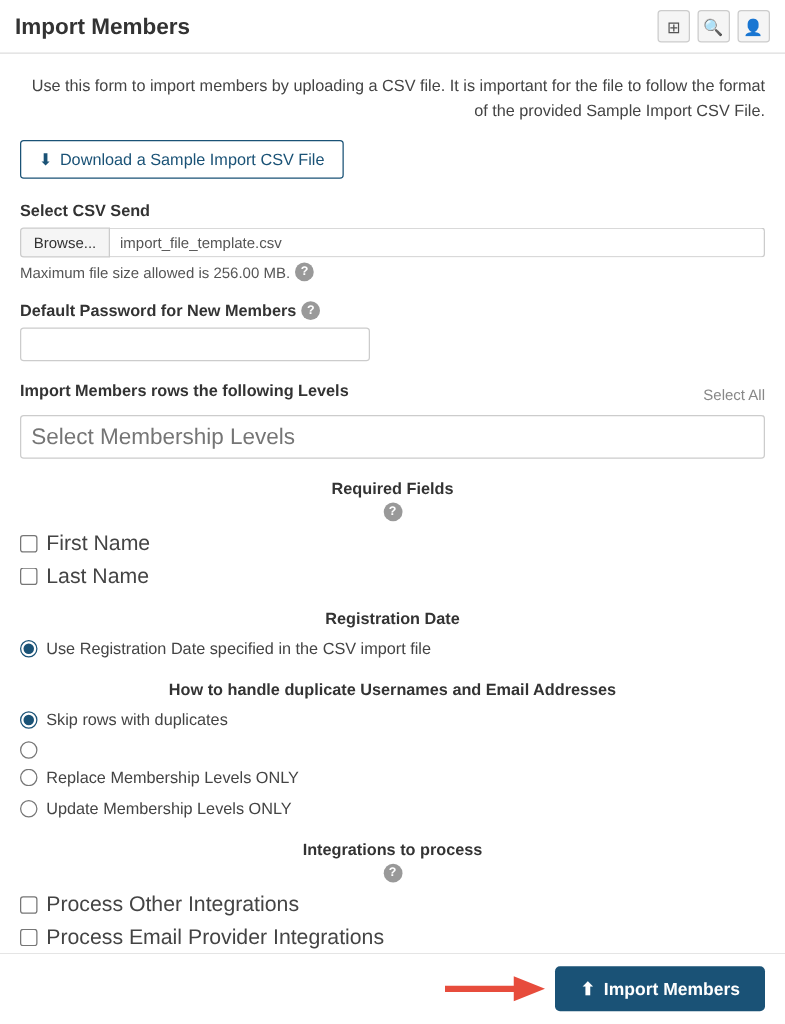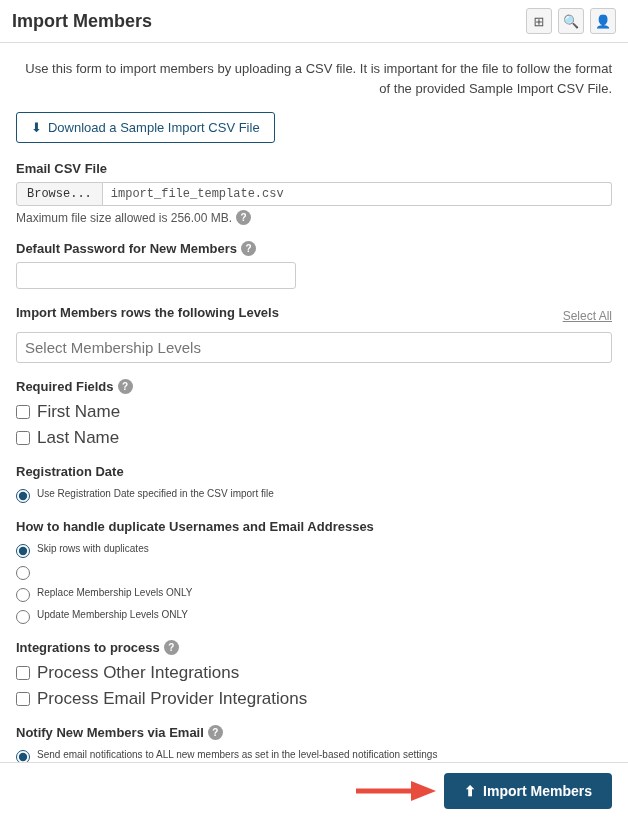--- a/index.html
+++ b/index.html
@@ -105,33 +105,31 @@
     }
     .browse-btn {
       padding: 4px 10px;
       border: 1px solid #ccc;
       background: #f5f5f5;
       border-radius: 3px 0 0 3px;
       cursor: pointer;
       font-size: 12px;
       color: #333;
       white-space: nowrap;
-      font-family: Liberation Mono, monospace;
     }
     .file-name {
       flex: 1;
       padding: 4px 8px;
       border: 1px solid #ccc;
       border-left: none;
       border-radius: 0 3px 3px 0;
       font-size: 12px;
       color: #555;
       background: #fff;
       width: 240px;
-      font-family: Liberation Mono, monospace;
     }
 
     .file-size-note {
       font-size: 12px;
       color: #555;
       margin-top: 4px;
       display: flex;
       align-items: flex-end;
       gap: 4px;
     }
@@ -147,28 +145,27 @@
     .levels-row {
       display: flex;
       align-items: center;
       justify-content: space-between;
       margin-bottom: 6px;
     }
     .select-all-link {
       font-size: 12px;
       color: #888;
       cursor: pointer;
-      text-decoration: underline;
     }
     .levels-select {
       width: 100%;
       padding: 6px 8px;
       border: 1px solid #ccc;
       border-radius: 3px;
-      font-size: 15px;
+      font-size: 18px;
       color: #aaa;
       background: #fff;
     }
 
     .checkbox-row {
       display: flex;
       align-items: center;
       gap: 7px;
       margin-bottom: 6px;
     }
@@ -189,33 +186,34 @@
       margin-bottom: 6px;
     }
     .radio-row input[type="radio"] {
       width: 14px;
       height: 14px;
       margin-top: 2px;
       cursor: pointer;
       accent-color: #1a5276;
     }
     .radio-label {
-      font-size: 10px;
+      font-size: 13px;
       color: #444;
       line-height: 1.4;
     }
 
     .section-heading {
       font-size: 13px;
       font-weight: 600;
       color: #333;
       margin-bottom: 8px;
       display: flex;
       align-items: center;
       gap: 4px;
+      flex-direction: column;
     }
 
     
     .footer-bar {
       position: fixed;
       bottom: 0;
       left: 0;
       width: 628px;
       background: #fff;
       border-top: 1px solid #ddd;
@@ -270,21 +268,21 @@
 
   
   <button class="btn-download">
     <span>⬇</span>
     <span>Download a Sample Import CSV File</span>
   </button>
 
   
   <div class="form-section">
     <div class="form-label">
-      <span>Email CSV File</span>
+      <span>Select CSV Send</span>
     </div>
     <div class="file-input-row">
       <button class="browse-btn">Browse...</button>
       <span class="file-name">import_file_template.csv</span>
     </div>
     <div class="file-size-note">
       <span>Maximum file size allowed is 256.00 MB.</span>
       <span class="help-icon">?</span>
     </div>
   </div>

